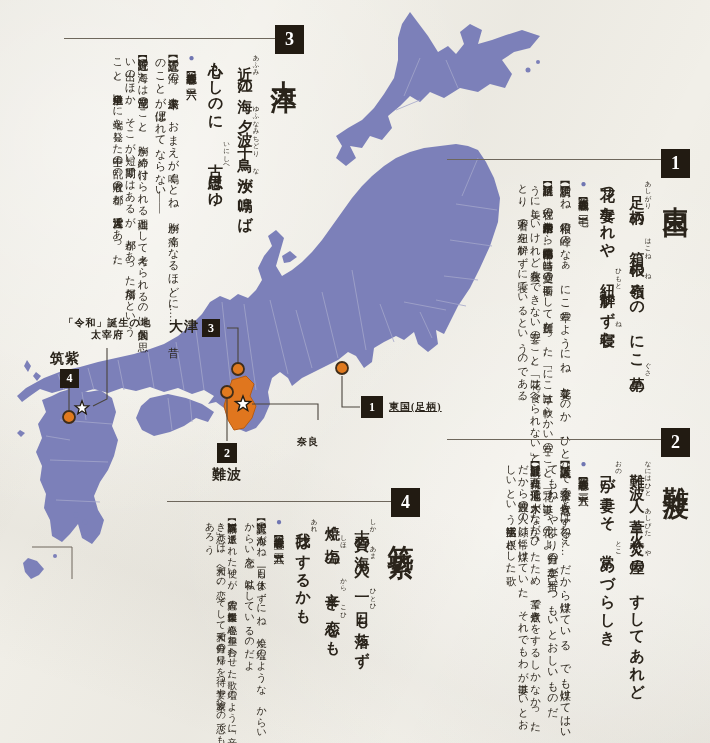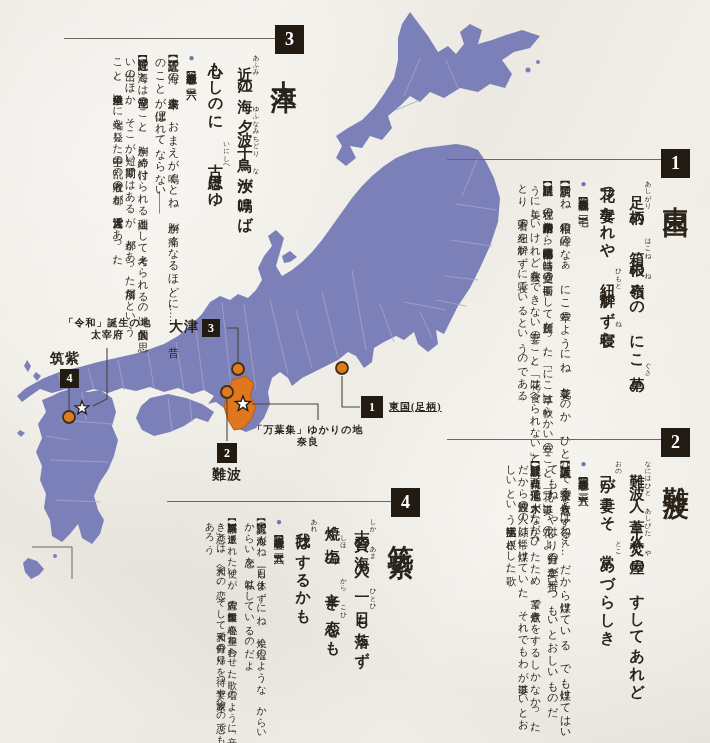--- a/index.html
+++ b/index.html
@@ -108,21 +108,21 @@
 <div class="maplabel" style="left:50px;top:350px;">筑紫</div>
 <div class="mapbox" style="left:60px;top:369px;width:19px;height:19px;">4</div>
 
 <div class="mapbox" style="left:217px;top:443px;width:20px;height:20px;">2</div>
 <div class="maplabel" style="left:212px;top:466px;">難波</div>
 
 <div class="mapbox" style="left:361px;top:396px;width:22px;height:22px;">1</div>
 <div class="maplabel small" style="left:389px;top:400px;text-decoration:underline;">東国(足柄)</div>
 
 <div class="maplabel small center" style="left:252px;top:424px;width:112px;line-height:1.2;">
-  <span>「万葉集」ゆかりの地</span><br>
+  <br>
   <span>奈良</span>
 </div>
 
 <div class="rule" style="left:447px;top:159px;width:214px;"></div>
 <div class="numbox" style="left:661px;top:149px;">1</div>
 <div class="body sec-1" style="right:14px;top:176px;height:372px;">
   <div class="sec-title">東国</div>
   <div class="poem-line"><ruby>足柄<rt>あしがり</rt></ruby>の　<ruby>箱根<rt>はこね</rt></ruby>の<ruby>嶺<rt>ね</rt></ruby>ろの　にこ<ruby>草<rt>ぐさ</rt></ruby>の</div>
   <div class="poem-line">花つ妻なれや　<ruby>紐<rt>ひも</rt></ruby><ruby>解<rt>と</rt></ruby>かず<ruby>寝<rt>ね</rt></ruby>む</div>
   <div class="source"><span class="bullet">●</span><span>作者不記載歌【巻一四の三三七〇】</span></div>

